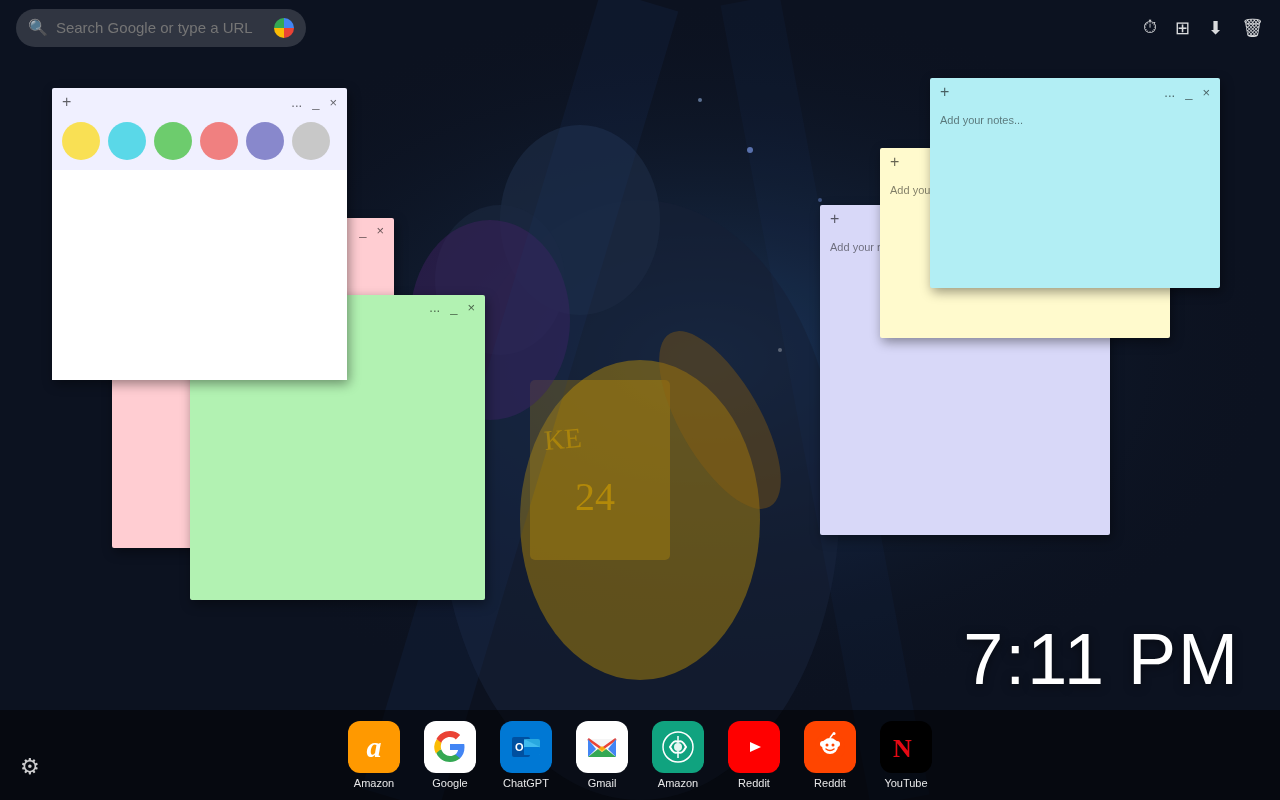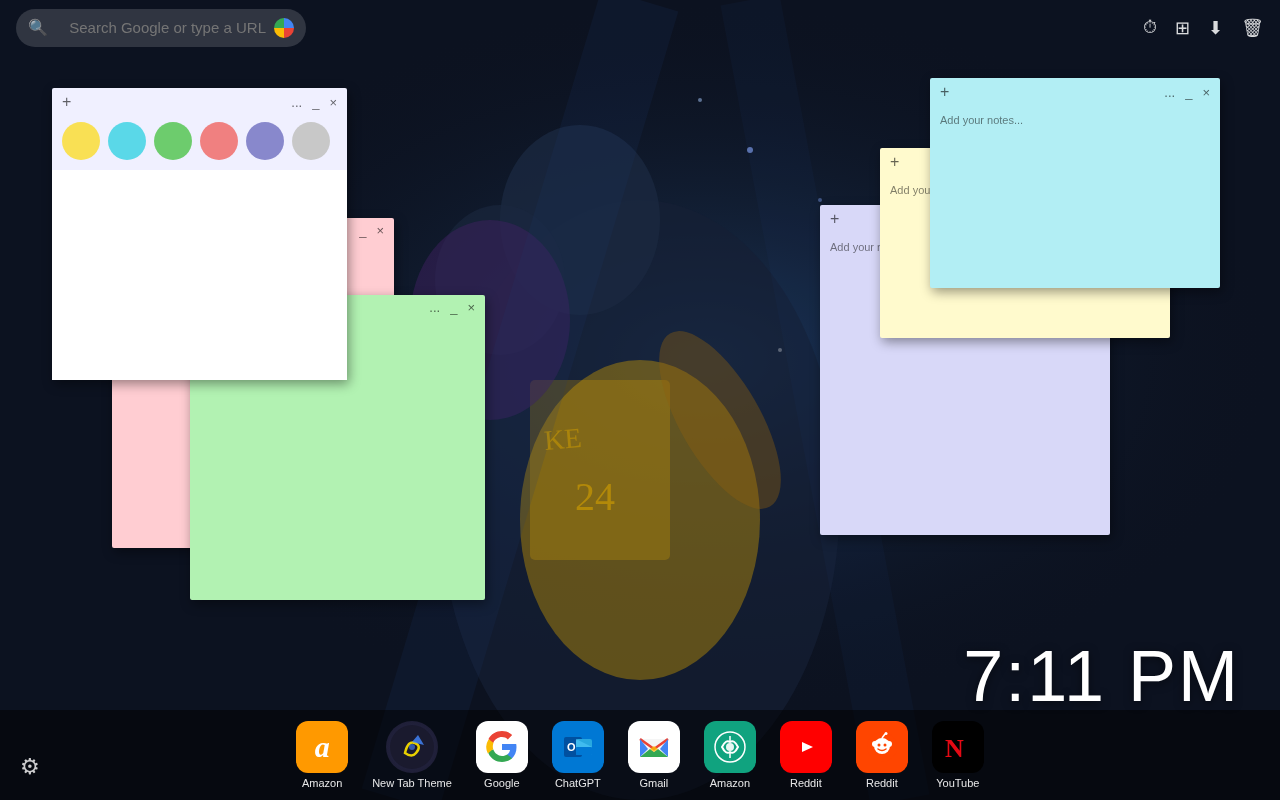--- a/index.html
+++ b/index.html
@@ -57,21 +57,20 @@
       gap: 8px;
     }
 
     #search-box input {
       background: transparent;
       border: none;
       outline: none;
       color: white;
       font-size: 15px;
       flex: 1;
-      text-align: right;
     }
 
     .google-g {
       width: 20px;
       height: 20px;
       border-radius: 50%;
       background: conic-gradient(#4285f4 0deg 90deg, #ea4335 90deg 180deg, #fbbc04 180deg 270deg, #34a853 270deg 360deg);
       flex-shrink: 0;
     }
 
@@ -204,21 +203,21 @@
       top: 205px;
       width: 290px;
       height: 330px;
       background: #d8d8f8;
       z-index: 16;
     }
 
     
     #clock {
       position: absolute;
-      bottom: 83px;
+      bottom: 100px;
       right: 40px;
       color: white;
       font-size: 72px;
       font-weight: 300;
       letter-spacing: 2px;
       text-shadow: 0 2px 10px rgba(0,0,0,0.5);
       z-index: 50;
     }
 
     
@@ -411,33 +410,20 @@
 
 <div id="dock">
 
   <div class="dock-item">
     <div class="dock-icon" style="background:#ff9900; color:white; font-size:30px; font-weight:900; font-family:Georgia,serif;">
       <span style="font-style:italic; font-weight:900;">a</span>
     </div>
     <span class="dock-label">Amazon</span>
   </div>
 
-  <div class="dock-item">
-    <div class="dock-icon newtab-icon-inner">
-      <svg width="44" height="44" viewBox="0 0 44 44">
-        <circle cx="22" cy="22" r="22" fill="#1a1a2e"></circle>
-
-        <path d="M15 28 Q18 15 25 18 Q32 21 26 28 Q22 33 15 28Z" fill="none" stroke="#e8d000" stroke-width="2.5"></path>
-
-        <polygon points="28,10 34,20 22,17" fill="#4488ff" opacity="0.8"></polygon>
-        <circle cx="22" cy="22" r="3" fill="#4488ff" opacity="0.6"></circle>
-      </svg>
-    </div>
-    <span class="dock-label">New Tab Theme</span>
-  </div>
 
   <div class="dock-item">
     <div class="dock-icon" style="background:white; border-radius:12px;">
       <svg width="36" height="36" viewBox="0 0 36 36">
         <path d="M32.5 18.2c0-1.1-.1-2.2-.3-3.2H18v6h8.1c-.4 1.9-1.4 3.5-2.9 4.6v3.8h4.7c2.8-2.5 4.6-6.3 4.6-11.2z" fill="#4285f4"></path>
         <path d="M18 33c4.1 0 7.5-1.4 10-3.7l-4.7-3.8c-1.4.9-3.1 1.5-5.3 1.5-4 0-7.4-2.7-8.7-6.4H4.5v3.9C7 29.9 12.1 33 18 33z" fill="#34a853"></path>
         <path d="M9.3 20.6c-.3-1-.5-2-.5-3.1s.2-2.1.5-3.1v-3.9H4.5A15.7 15.7 0 0 0 2.2 17.5c0 2.5.6 4.9 1.7 7l4.6-3.9z" fill="#fbbc04"></path>
         <path d="M18 8.1c2.2 0 4.2.8 5.8 2.3l4.4-4.4C25.5 3.5 22.1 2 18 2 12.1 2 7 5.1 4.5 9.9l4.8 3.9C10.6 10.8 14 8.1 18 8.1z" fill="#ea4335"></path>
       </svg>
     </div>

